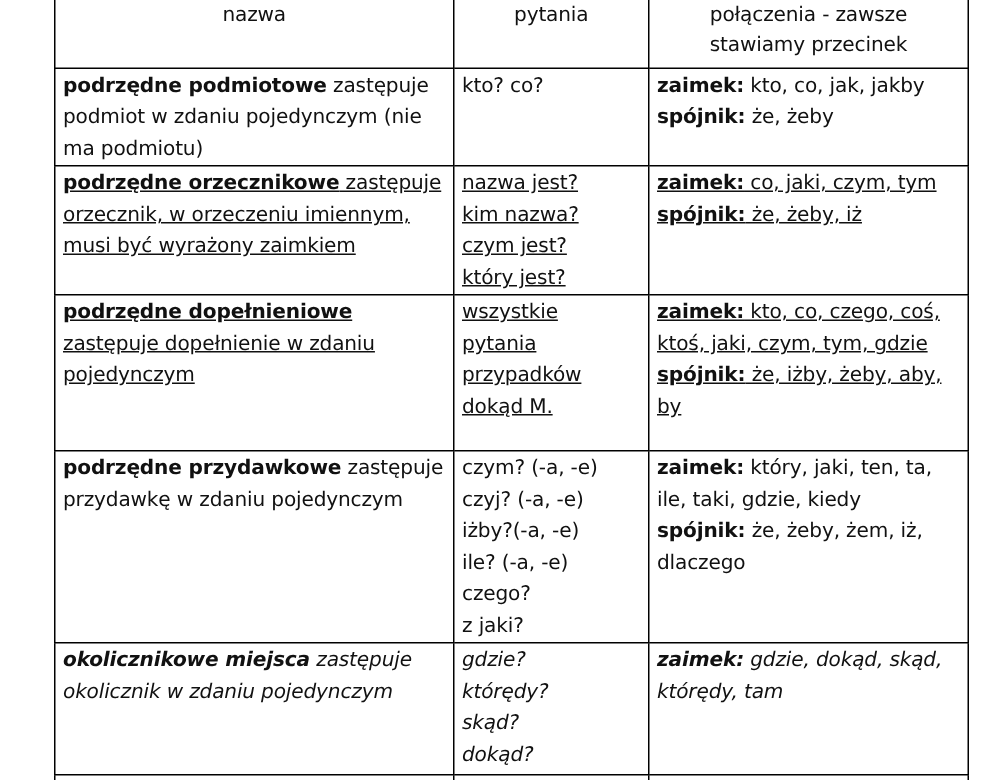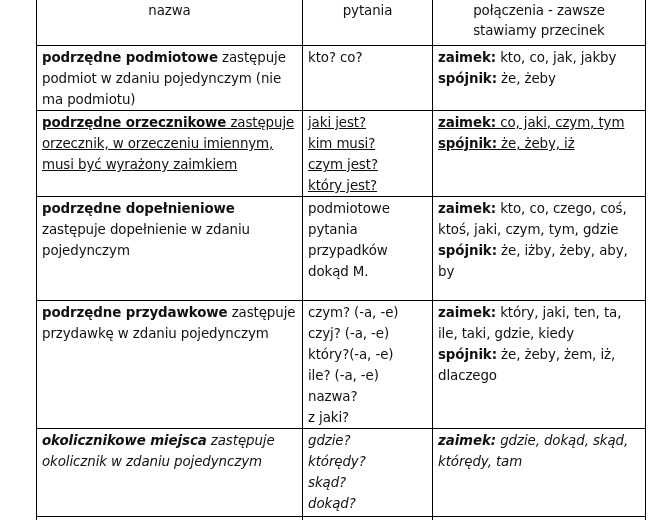--- a/index.html
+++ b/index.html
@@ -40,21 +40,21 @@
       letter-spacing: -0.1px;
     }
     th {
       text-align: center;
       height: 44px;
       padding-top: 20px;
       line-height: 20px;
     }
     tr.r1 td { height: 61px; }
     tr.r2 td { height: 83px; text-decoration: underline; }
-    tr.r3 td { height: 102px; }
+    tr.r3 td { height: 102px; text-decoration: underline; }
     tr.r4 td { height: 124px; }
     tr.r5 td { height: 86px; font-style: italic; }
     tr.r6 td { height: 30px; }
     b { font-weight: bold; }
     .line { display: block; }
   </style>
 </head>
 <body>
 
 <div class="table-wrap">
@@ -83,53 +83,53 @@
         </td>
         <td>
           <span class="line"><b>zaimek:</b><span> kto, co, jak, jakby</span></span>
           <span class="line"><b>spójnik:</b><span> że, żeby</span></span>
         </td>
       </tr>
 
       <tr class="r2">
         <td><b>podrzędne orzecznikowe</b><span> zastępuje orzecznik, w orzeczeniu imiennym, musi być wyrażony zaimkiem</span></td>
         <td>
-          <span class="line">jaki jest?</span>
-          <span class="line">kim musi?</span>
+          <span class="line">nazwa jest?</span>
+          <span class="line">kim nazwa?</span>
           <span class="line">czym jest?</span>
           <span class="line">który jest?</span>
         </td>
         <td>
           <span class="line"><b>zaimek:</b><span> co, jaki, czym, tym</span></span>
           <span class="line"><b>spójnik:</b><span> że, żeby, iż</span></span>
         </td>
       </tr>
 
       <tr class="r3">
         <td><b>podrzędne dopełnieniowe</b><span> zastępuje dopełnienie w zdaniu pojedynczym</span></td>
         <td>
-          <span class="line">podmiotowe</span>
+          <span class="line">wszystkie</span>
           <span class="line">pytania</span>
           <span class="line">przypadków</span>
           <span class="line">dokąd M.</span>
         </td>
         <td>
           <span class="line"><b>zaimek:</b><span> kto, co, czego, coś, ktoś, jaki, czym, tym, gdzie</span></span>
           <span class="line"><b>spójnik:</b><span> że, iżby, żeby, aby, by</span></span>
         </td>
       </tr>
 
       <tr class="r4">
         <td><b>podrzędne przydawkowe</b><span> zastępuje przydawkę w zdaniu pojedynczym</span></td>
         <td>
           <span class="line">czym? (-a, -e)</span>
           <span class="line">czyj? (-a, -e)</span>
-          <span class="line">który?(-a, -e)</span>
+          <span class="line">iżby?(-a, -e)</span>
           <span class="line">ile? (-a, -e)</span>
-          <span class="line">nazwa?</span>
+          <span class="line">czego?</span>
           <span class="line">z jaki?</span>
         </td>
         <td>
           <span class="line"><b>zaimek:</b><span> który, jaki, ten, ta, ile, taki, gdzie, kiedy</span></span>
           <span class="line"><b>spójnik:</b><span> że, żeby, żem, iż, dlaczego</span></span>
         </td>
       </tr>
 
       <tr class="r5">
         <td><b>okolicznikowe miejsca</b><span> zastępuje okolicznik w zdaniu pojedynczym</span></td>

